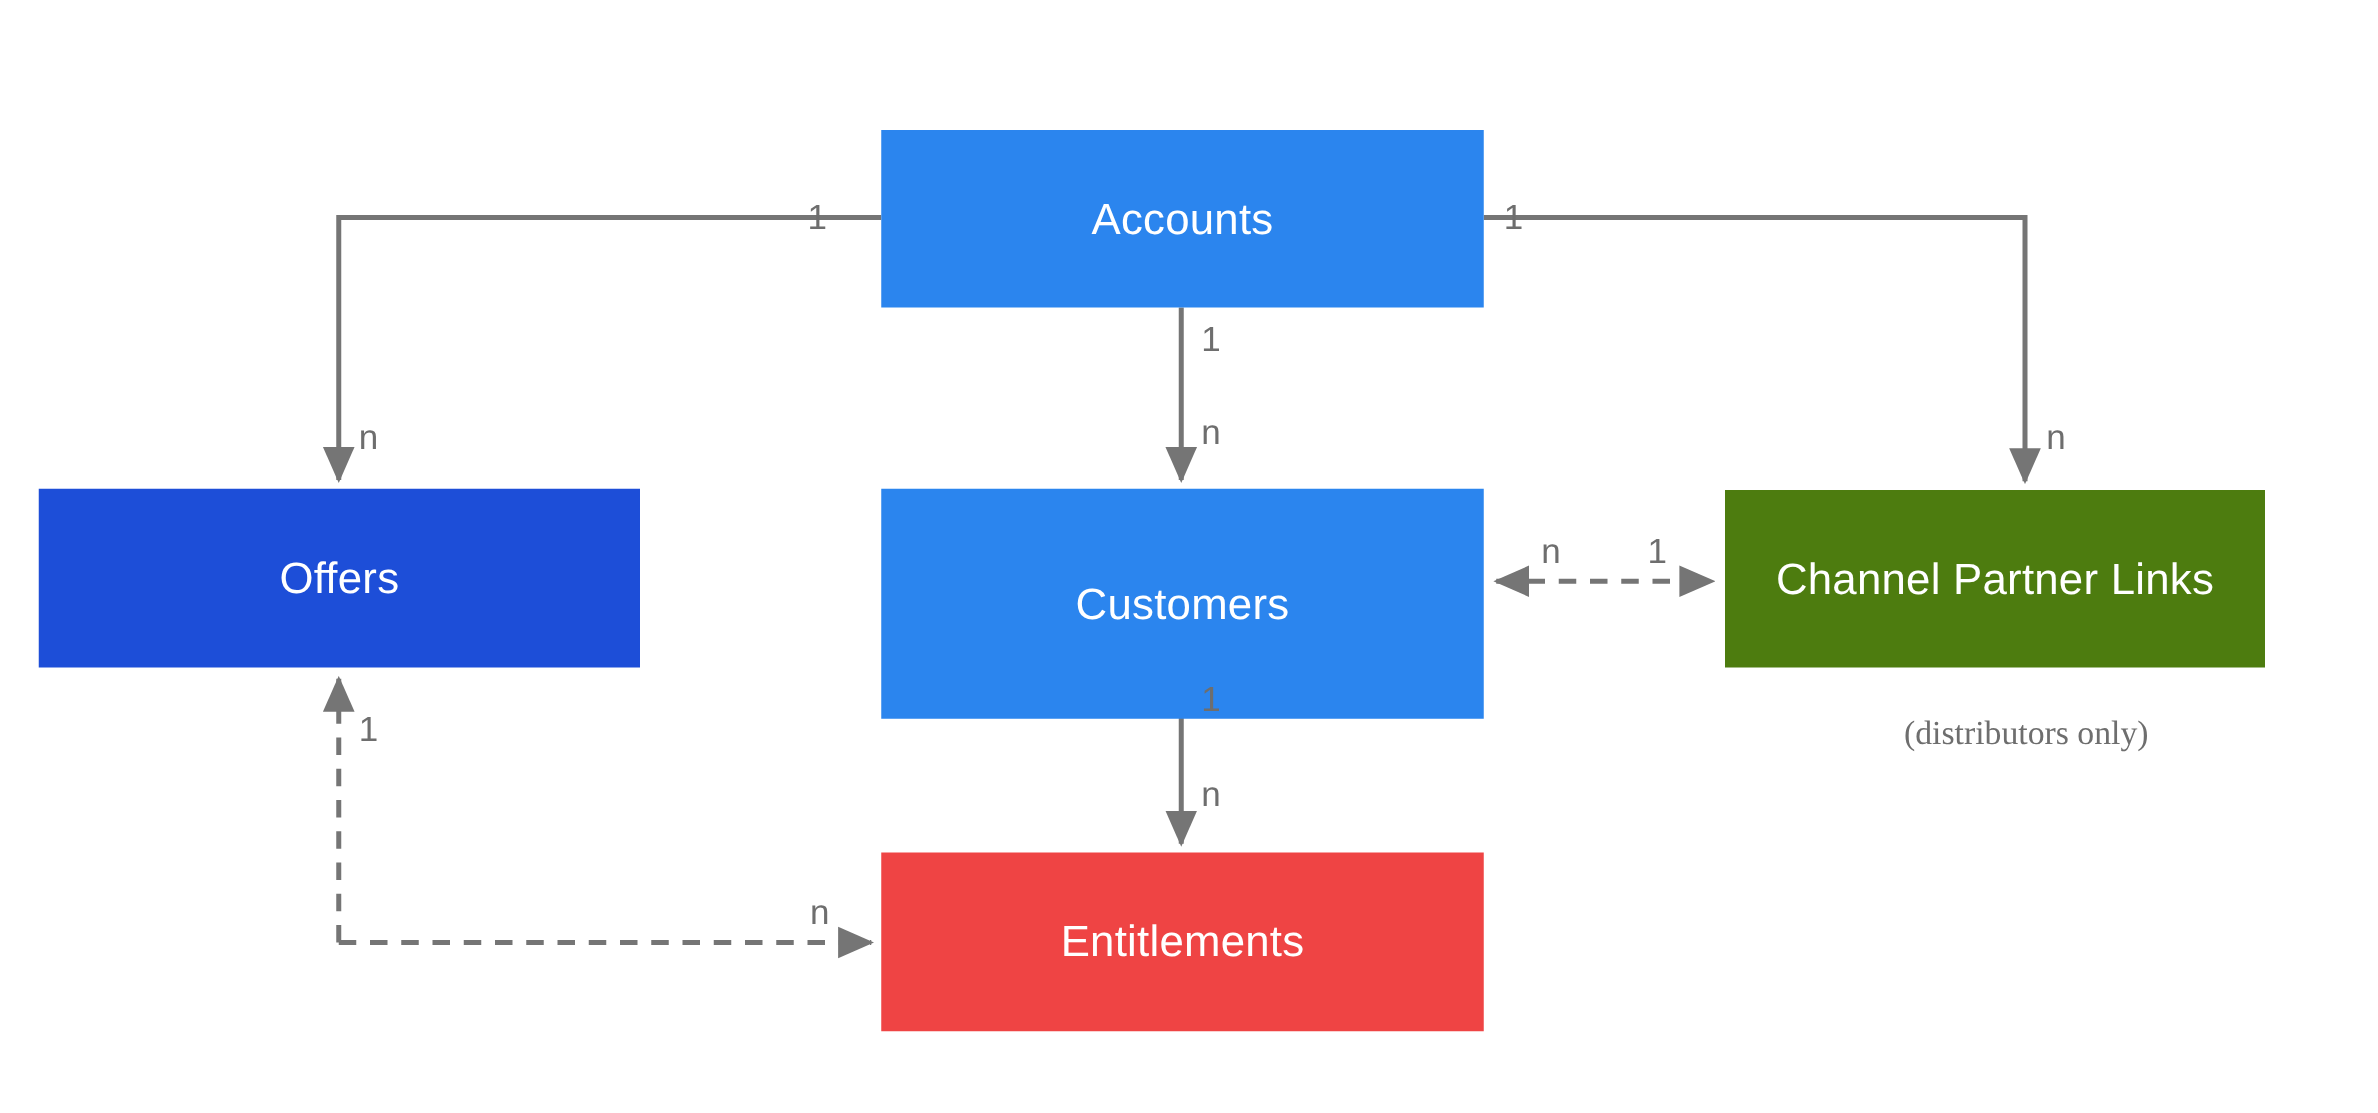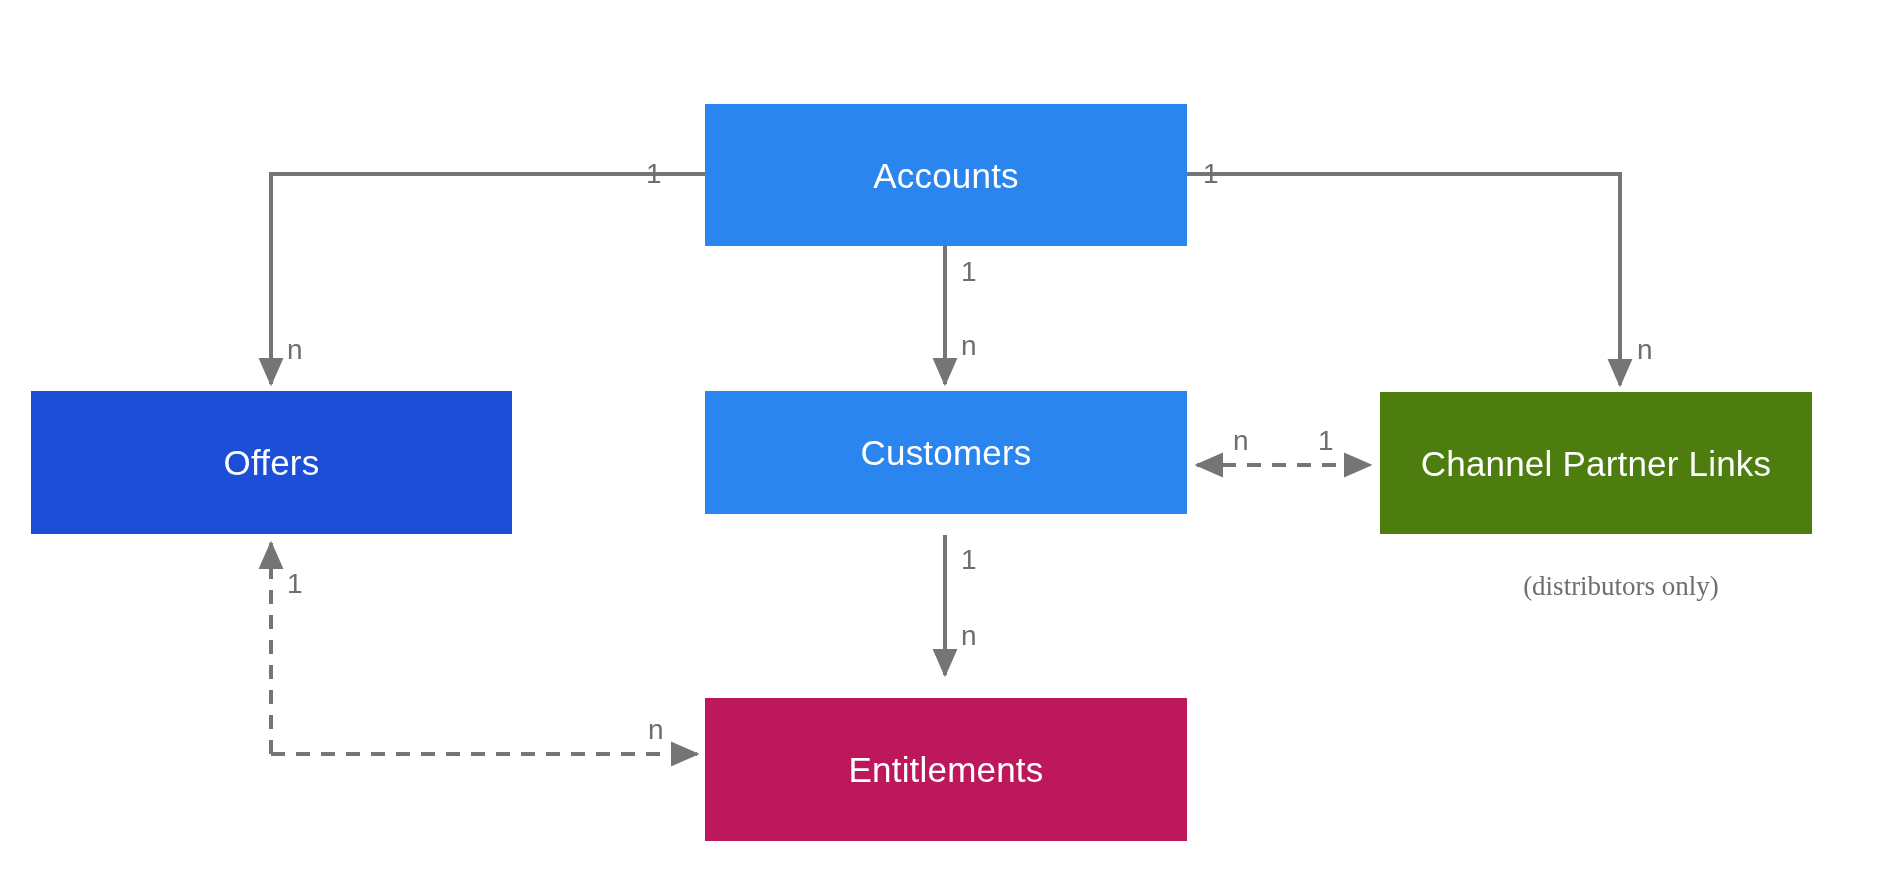--- a/index.html
+++ b/index.html
@@ -35,23 +35,23 @@
     font-family: "Liberation Sans", sans-serif;
     font-size: 35px;
     font-weight: 400;
     letter-spacing: 0.2px;
     line-height: 1;
     white-space: nowrap;
     user-select: none;
   }
   .node-accounts   { left: 705px;  top: 104px; width: 482px; height: 142px; background: #2B85EE; }
   .node-offers     { left: 31px;   top: 391px; width: 481px; height: 143px; background: #1d4ed8; }
-  .node-customers  { left: 705px;  top: 391px; width: 482px; height: 123px; background: #2B85EE; }
+  .node-customers  { left: 705px;  top: 391px; width: 482px; height: 184px; background: #2B85EE; }
   .node-cpl        { left: 1380px; top: 392px; width: 432px; height: 142px; background: #4d7c0f; }
-  .node-entitle    { left: 705px;  top: 682px; width: 482px; height: 143px; background: #be185d; margin-top: 16px; }
+  .node-entitle    { left: 705px;  top: 682px; width: 482px; height: 143px; background: #ef4444; }
 
   .node-caption {
     position: absolute;
     left: 1380px;
     top: 573px;
     width: 482px;
     text-align: center;
     color: #6E6E6E;
     font-family: Liberation Serif, serif;
     font-size: 27px;

